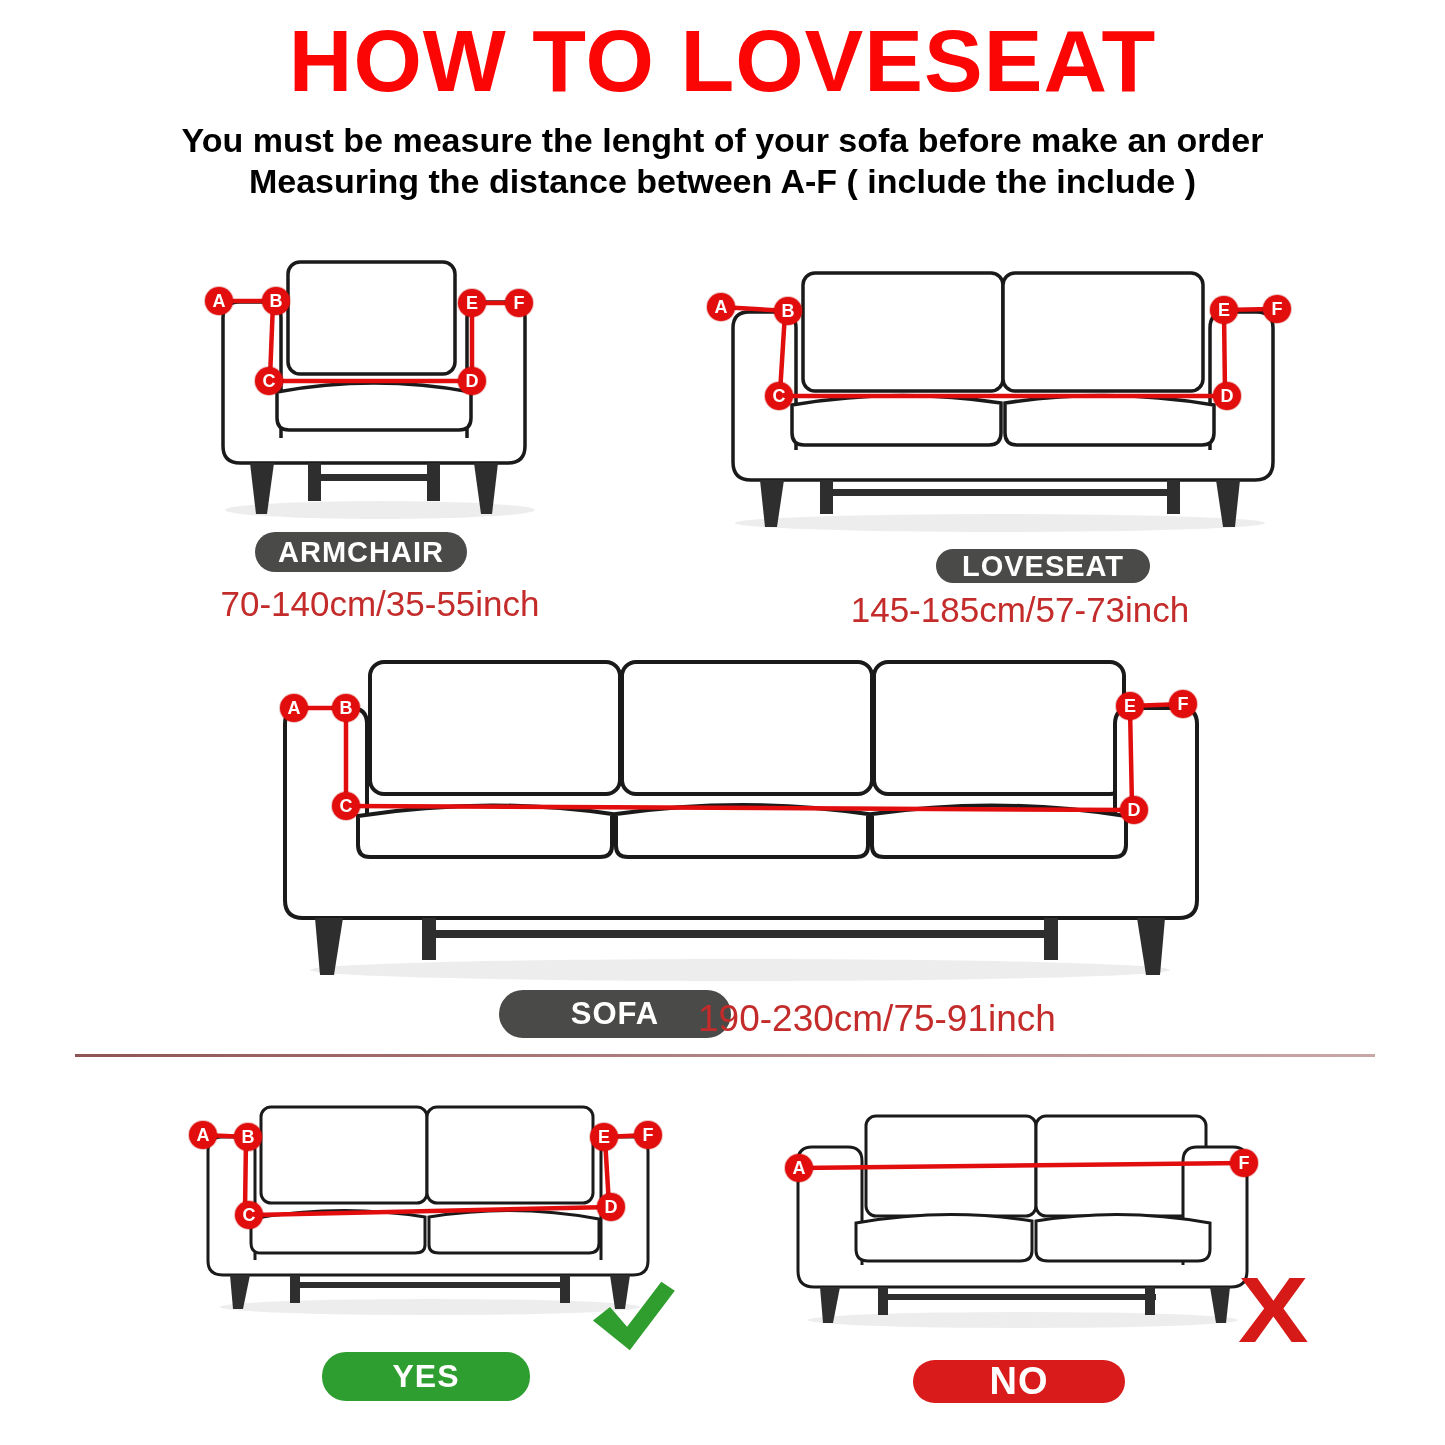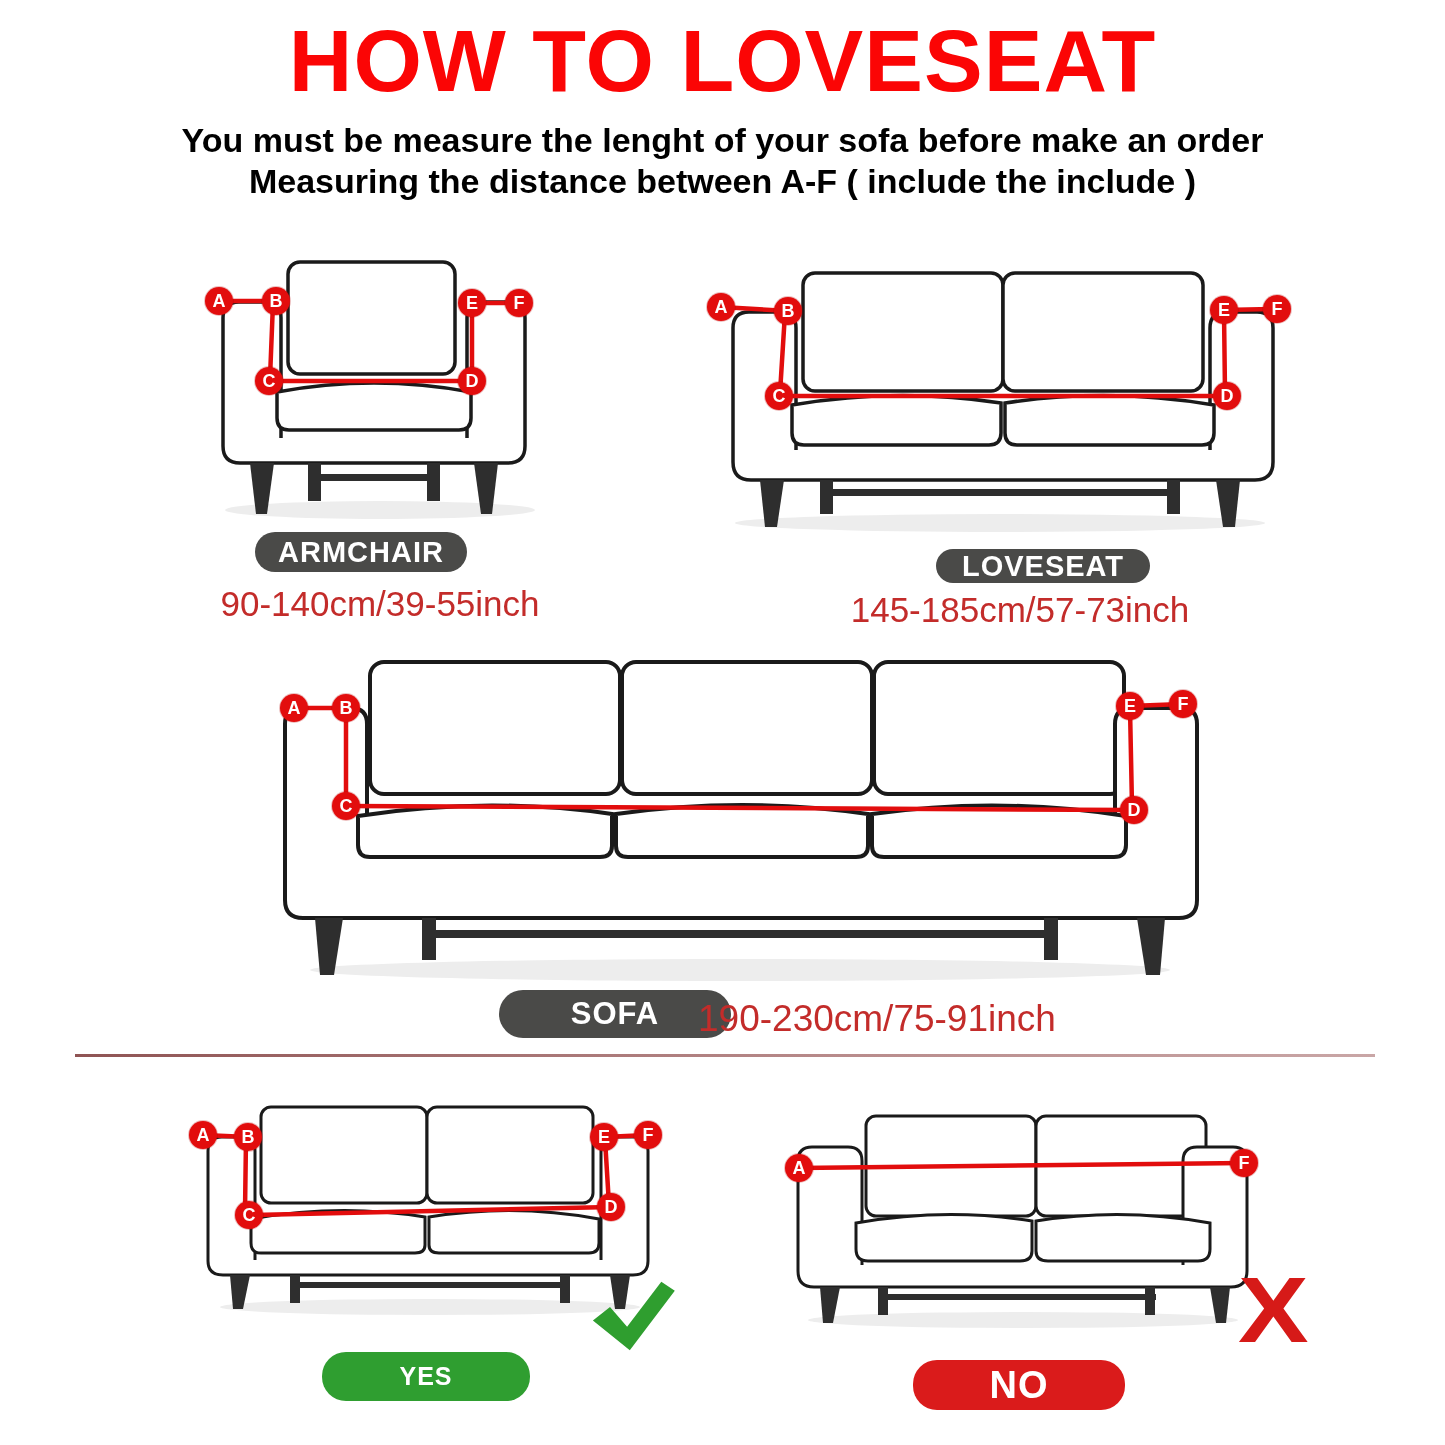--- a/index.html
+++ b/index.html
@@ -59,21 +59,21 @@
       <line class="mline" x1="292" y1="55" x2="339" y2="55"></line>
     </svg>
     <div class="marker" style="left:25px;top:39px">A</div>
     <div class="marker" style="left:82px;top:39px">B</div>
     <div class="marker" style="left:75px;top:119px">C</div>
     <div class="marker" style="left:278px;top:119px">D</div>
     <div class="marker" style="left:278px;top:41px">E</div>
     <div class="marker" style="left:325px;top:41px">F</div>
   </div>
   <div class="pill dark" style="left:255px;top:532px;width:212px;height:40px;font-size:29px;">ARMCHAIR</div>
-  <div class="range" style="left:180px;top:584px;width:400px;text-align:center;">90-140cm/39-55inch</div>
+  <div class="range" style="left:180px;top:584px;width:400px;text-align:center;">70-140cm/35-55inch</div>
 
   <div class="figure" style="left:700px;top:255px;width:600px;height:290px;">
     <svg width="600" height="290" viewBox="0 0 600 290">
       <ellipse class="shadow" cx="300" cy="268" rx="265" ry="9"></ellipse>
       <rect class="sofa-line" x="103" y="18" width="200" height="118" rx="12" stroke-width="3.5"></rect>
       <rect class="sofa-line" x="303" y="18" width="200" height="118" rx="12" stroke-width="3.5"></rect>
       <path class="sofa-line" stroke-width="3.5" d="M 96,195 L 96,73 Q 96,57 80,57 L 49,57 Q 33,57 33,73 L 33,207 Q 33,225 51,225 L 555,225 Q 573,225 573,207 L 573,73 Q 573,57 557,57 L 526,57 Q 510,57 510,73 L 510,195"></path>
       <path class="sofa-line" stroke-width="3.5" d="M 92,150 Q 197,132 301,148 L 301,178 Q 301,190 289,190 L 104,190 Q 92,190 92,178 Z"></path>
       <path class="sofa-line" stroke-width="3.5" d="M 305,148 Q 409,132 514,150 L 514,178 Q 514,190 502,190 L 317,190 Q 305,190 305,178 Z"></path>
       <path class="leg" d="M 60,225 L 84,225 L 77,272 L 65,272 Z"></path>
@@ -152,36 +152,36 @@
     <div class="marker" style="left:-6px;top:26px">A</div>
     <div class="marker" style="left:39px;top:28px">B</div>
     <div class="marker" style="left:40px;top:106px">C</div>
     <div class="marker" style="left:402px;top:98px">D</div>
     <div class="marker" style="left:395px;top:28px">E</div>
     <div class="marker" style="left:439px;top:26px">F</div>
   </div>
   <svg width="95" height="72" viewBox="0 0 100 80" style="position:absolute;left:585px;top:1280px;">
     <path d="M 6,45 L 25,30 L 44,52 L 82,2 L 97,12 L 47,78 Z" fill="#2f9e2f"></path>
   </svg>
-  <div class="pill green" style="left:322px;top:1352px;width:208px;height:49px;font-size:25px;">YES</div>
+  <div class="pill green" style="left:322px;top:1352px;width:208px;height:49px;font-size:32px;">YES</div>
 
   <div class="figure" style="left:790px;top:1105px;width:470px;height:235px;">
     <svg width="470" height="235" viewBox="0 0 470 235">
       <ellipse class="shadow" cx="233" cy="215" rx="215" ry="8"></ellipse>
       <rect class="sofa-line" x="76" y="11" width="170" height="100" rx="10" stroke-width="3"></rect>
       <rect class="sofa-line" x="246" y="11" width="170" height="100" rx="10" stroke-width="3"></rect>
       <path class="sofa-line" stroke-width="3" d="M 72,160 L 72,56 Q 72,42 58,42 L 22,42 Q 8,42 8,56 L 8,166 Q 8,182 24,182 L 441,182 Q 457,182 457,166 L 457,56 Q 457,42 443,42 L 407,42 Q 393,42 393,56 L 393,160"></path>
       <path class="sofa-line" stroke-width="3" d="M 66,118 Q 156,102 242,116 L 242,146 Q 242,156 230,156 L 78,156 Q 66,156 66,144 Z"></path>
       <path class="sofa-line" stroke-width="3" d="M 246,116 Q 332,102 420,118 L 420,144 Q 420,156 408,156 L 258,156 Q 246,156 246,146 Z"></path>
       <path class="leg" d="M 30,182 L 50,182 L 43,218 L 33,218 Z"></path>
       <path class="leg" d="M 420,182 L 440,182 L 436,218 L 426,218 Z"></path>
       <rect class="leg" x="88" y="182" width="10" height="28"></rect>
       <rect class="leg" x="355" y="182" width="10" height="28"></rect>
       <rect class="leg" x="88" y="189" width="278" height="6"></rect>
       <line class="mline" x1="9" y1="63" x2="454" y2="58"></line>
     </svg>
     <div class="marker" style="left:-5px;top:49px">A</div>
     <div class="marker" style="left:440px;top:44px">F</div>
   </div>
   <div class="x-mark">X</div>
-  <div class="pill red" style="left:913px;top:1360px;width:212px;height:50px;font-size:38px;">NO</div>
+  <div class="pill red" style="left:913px;top:1360px;width:212px;height:43px;font-size:38px;">NO</div>
 
 </div>
 
 </body></html>

